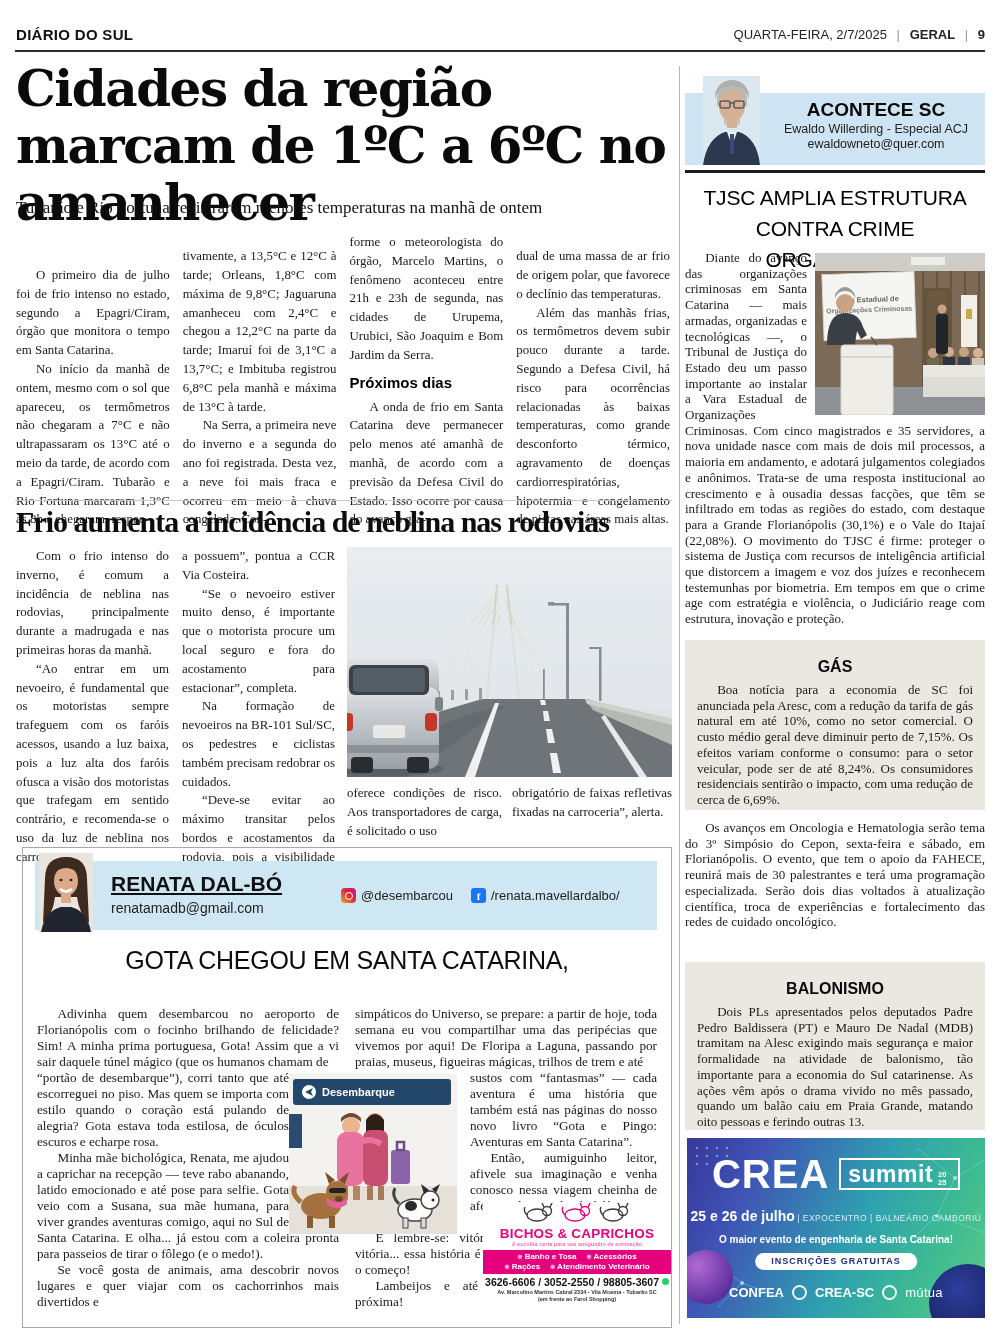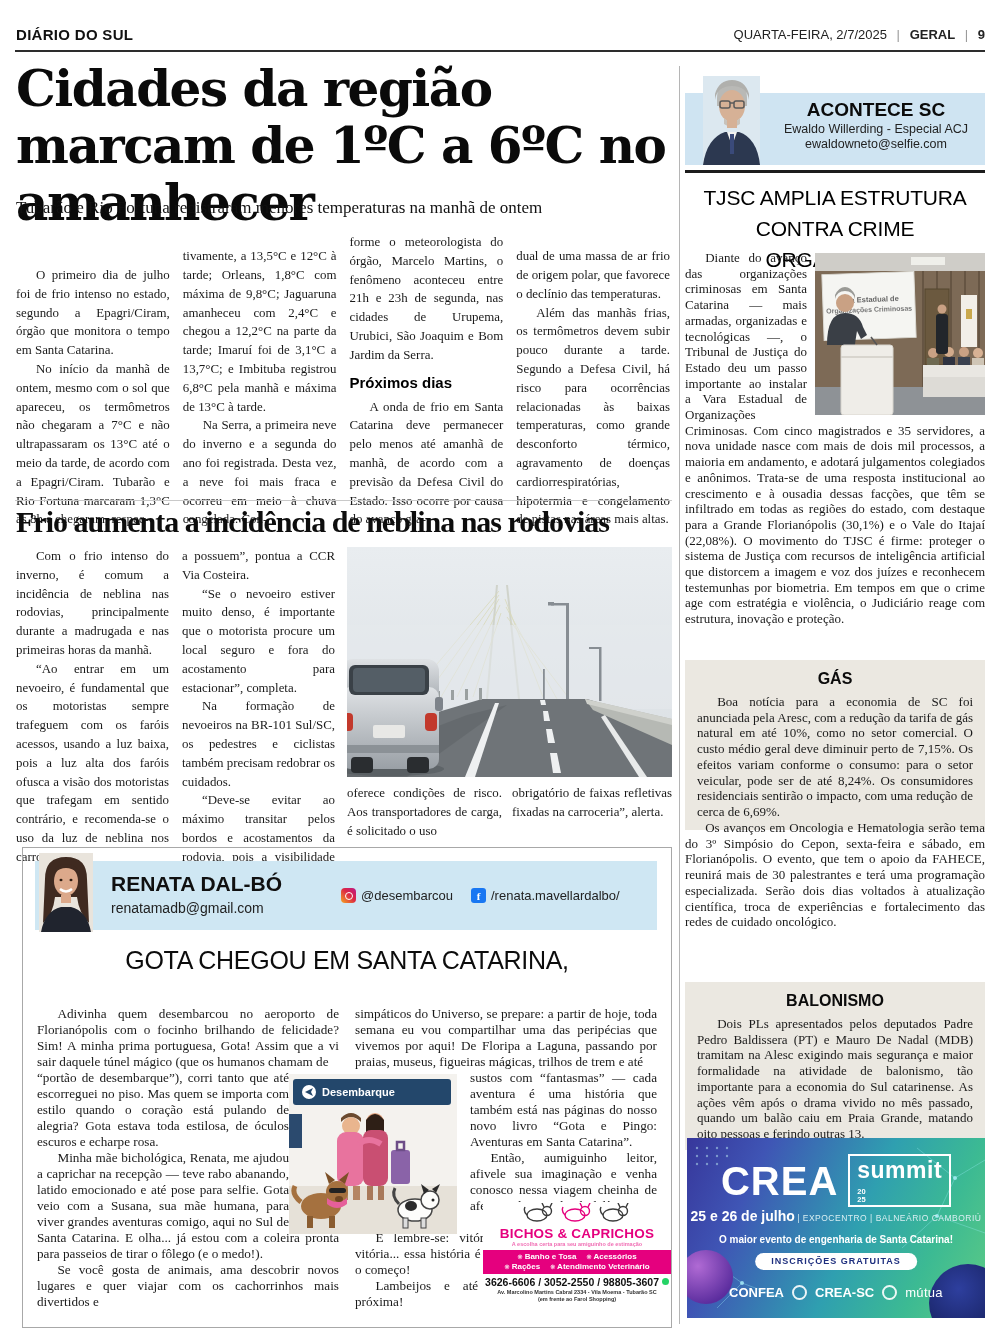--- a/index.html
+++ b/index.html
@@ -37,21 +37,21 @@
   .fcol3{left:347px;top:784px;width:155px;}
   .fcol4{left:512px;top:784px;width:160px;}
 
   
   .vdiv{left:679px;top:66px;width:1px;height:1258px;background:#b5b5b5;}
 
   
   .gbox{left:22px;top:847px;width:648px;height:479px;border:1px solid #a8a8a8;overflow:hidden;}
   .banner{position:absolute;left:12px;top:13px;width:622px;height:69px;background:#cfe7f3;}
   .bphoto{position:absolute;left:16px;top:5px;width:54px;height:79px;z-index:2;}
-  .rname{position:absolute;left:88px;top:24px;font:800 21px "Liberation Sans",sans-serif;color:#101010;text-align:left;}
+  .rname{position:absolute;left:88px;top:24px;font:800 21px "Liberation Sans",sans-serif;color:#101010;text-align:left;text-decoration:underline;}
   .remail{position:absolute;left:88px;top:52px;font:400 14px "Liberation Sans",sans-serif;color:#222;text-align:left;}
   .social{position:absolute;top:40px;font:400 13px "Liberation Sans",sans-serif;color:#222;display:flex;align-items:center;gap:5px;}
   .ig-icon{width:15px;height:15px;border-radius:4px;display:inline-block;
            background:linear-gradient(45deg,#f5a623,#dc2743 55%,#bc1888);position:relative;}
   .ig-icon::after{content:"";position:absolute;left:3.5px;top:3.5px;width:6px;height:6px;border:1.5px solid #fff;border-radius:50%;}
   .fb-icon{width:15px;height:15px;border-radius:3px;background:#1877f2;color:#fff;display:inline-flex;
            align-items:center;justify-content:center;font:700 11px "Liberation Serif",serif;}
   .fb-icon::after{content:"f";}
   .ghead{position:absolute;left:0;top:97px;width:100%;text-align:center;
          font:400 25px/30px "Liberation Sans",sans-serif;letter-spacing:-.3px;color:#0c0c0c;}
@@ -83,37 +83,37 @@
   .actitle{font:800 19px/22px "Liberation Sans",sans-serif;color:#0b0b0b;}
   .acauthor{font:400 12.5px/16px "Liberation Sans",sans-serif;color:#222;}
   .acemail{font:400 12.5px/15px "Liberation Sans",sans-serif;color:#222;}
   .acrule{left:685px;top:170px;width:300px;height:2.5px;background:#1c1c1c;}
 
   .tjhead{left:685px;top:182px;width:300px;text-align:center;
           font:400 21px/31px "Liberation Sans",sans-serif;color:#000;letter-spacing:-.2px;}
   .tjbody{left:685px;top:250px;width:300px;}
   .tjphoto{float:right;width:170px;height:162px;margin:3px 0 5px 8px;}
 
-  .graybox{background:#ebe8e1;padding:10px 12px;box-sizing:border-box;margin-top:20px;}
+  .graybox{background:#ebe8e1;padding:18px 12px;box-sizing:border-box;}
   .stitle{text-align:center;font:800 16px/18px "Liberation Sans",sans-serif;color:#0b0b0b;margin-bottom:6px;}
   .gasbox{left:685px;top:640px;width:300px;height:170px;}
   .oncob{left:685px;top:820px;width:300px;}
   .balbox{left:685px;top:962px;width:300px;height:168px;}
 
   
   .crea{left:687px;top:1138px;width:298px;height:180px;overflow:hidden;color:#fff;
         font-family:"Liberation Sans",sans-serif;
         background:linear-gradient(115deg,#37379b 0%,#3f55b5 22%,#2f9fb0 55%,#3cba93 78%,#5ecb84 100%);}
   .sphere-p{position:absolute;left:-8px;top:112px;width:54px;height:54px;border-radius:50%;
             background:radial-gradient(circle at 35% 30%,#b06ad4,#5b2d9e 75%);}
   .sphere-n{position:absolute;right:-22px;bottom:-24px;width:78px;height:78px;border-radius:50%;
             background:radial-gradient(circle at 38% 32%,#2e3f9e,#16205e 75%);}
   .crea-top{position:absolute;left:0;top:16px;width:100%;display:flex;justify-content:center;align-items:center;gap:10px;}
   .crea-word{font:800 40px/40px "Liberation Sans",sans-serif;letter-spacing:1px;}
-  .summit-box{border:2px solid #fff;padding:1px 7px;display:flex;align-items:flex-start;gap:5px;flex-direction:column;}
+  .summit-box{border:2px solid #fff;padding:1px 7px;display:flex;align-items:flex-end;gap:5px;}
   .summit-word{font:700 23px/26px "Liberation Sans",sans-serif;letter-spacing:.5px;}
   .summit-year{width:13px;font:700 7.5px/8px "Liberation Sans",sans-serif;}
   .crea-date{position:absolute;left:0;top:70px;width:100%;text-align:center;font-size:8.5px;}
   .crea-date b{font-weight:800;font-size:14px;}
   .crea-date span{color:#d8eef2;font-weight:300;letter-spacing:.5px;}
   .crea-tag{position:absolute;left:0;top:96px;width:100%;text-align:center;font:600 10px/12px "Liberation Sans",sans-serif;}
   .crea-btn{position:absolute;left:50%;top:115px;transform:translateX(-50%);background:#fff;color:#1d2e7e;
             border-radius:9px;padding:4px 16px;font:800 9px/9px "Liberation Sans",sans-serif;letter-spacing:1px;white-space:nowrap;}
   .crea-logos{position:absolute;left:0;top:147px;width:100%;display:flex;justify-content:center;align-items:center;gap:8px;
               font:800 13px/14px "Liberation Sans",sans-serif;}
@@ -407,21 +407,21 @@
       <path d="M21,42 Q29,50 37,42 L37,48 Q29,54 21,48 Z" fill="#c8c2ba"></path>
       <rect x="24" y="44" width="10" height="8" fill="#d6b196"></rect>
       <path d="M0,89 Q4,62 22,56 L36,56 Q54,62 57,89 Z" fill="#2c3850"></path>
       <polygon points="24,56 34,56 29,70" fill="#f2f2f0"></polygon>
       <polygon points="27,58 31,58 31,78 27,78" fill="#3a4a7a"></polygon>
     </svg>
   </div>
   <div class="abs actext">
     <div class="actitle">ACONTECE SC</div>
     <div class="acauthor">Ewaldo Willerding - Especial ACJ</div>
-    <div class="acemail">ewaldowneto@selfie.com</div>
+    <div class="acemail">ewaldowneto@quer.com</div>
   </div>
   <div class="abs acrule"></div>
 
   <div class="abs tjhead">
     <div>TJSC AMPLIA ESTRUTURA</div>
     <div>CONTRA CRIME ORGANIZADO</div>
   </div>
   <div class="abs tjbody sideb">
     <div class="tjphoto">
       <svg width="170" height="162" viewBox="0 0 170 162" xmlns="http://www.w3.org/2000/svg">

